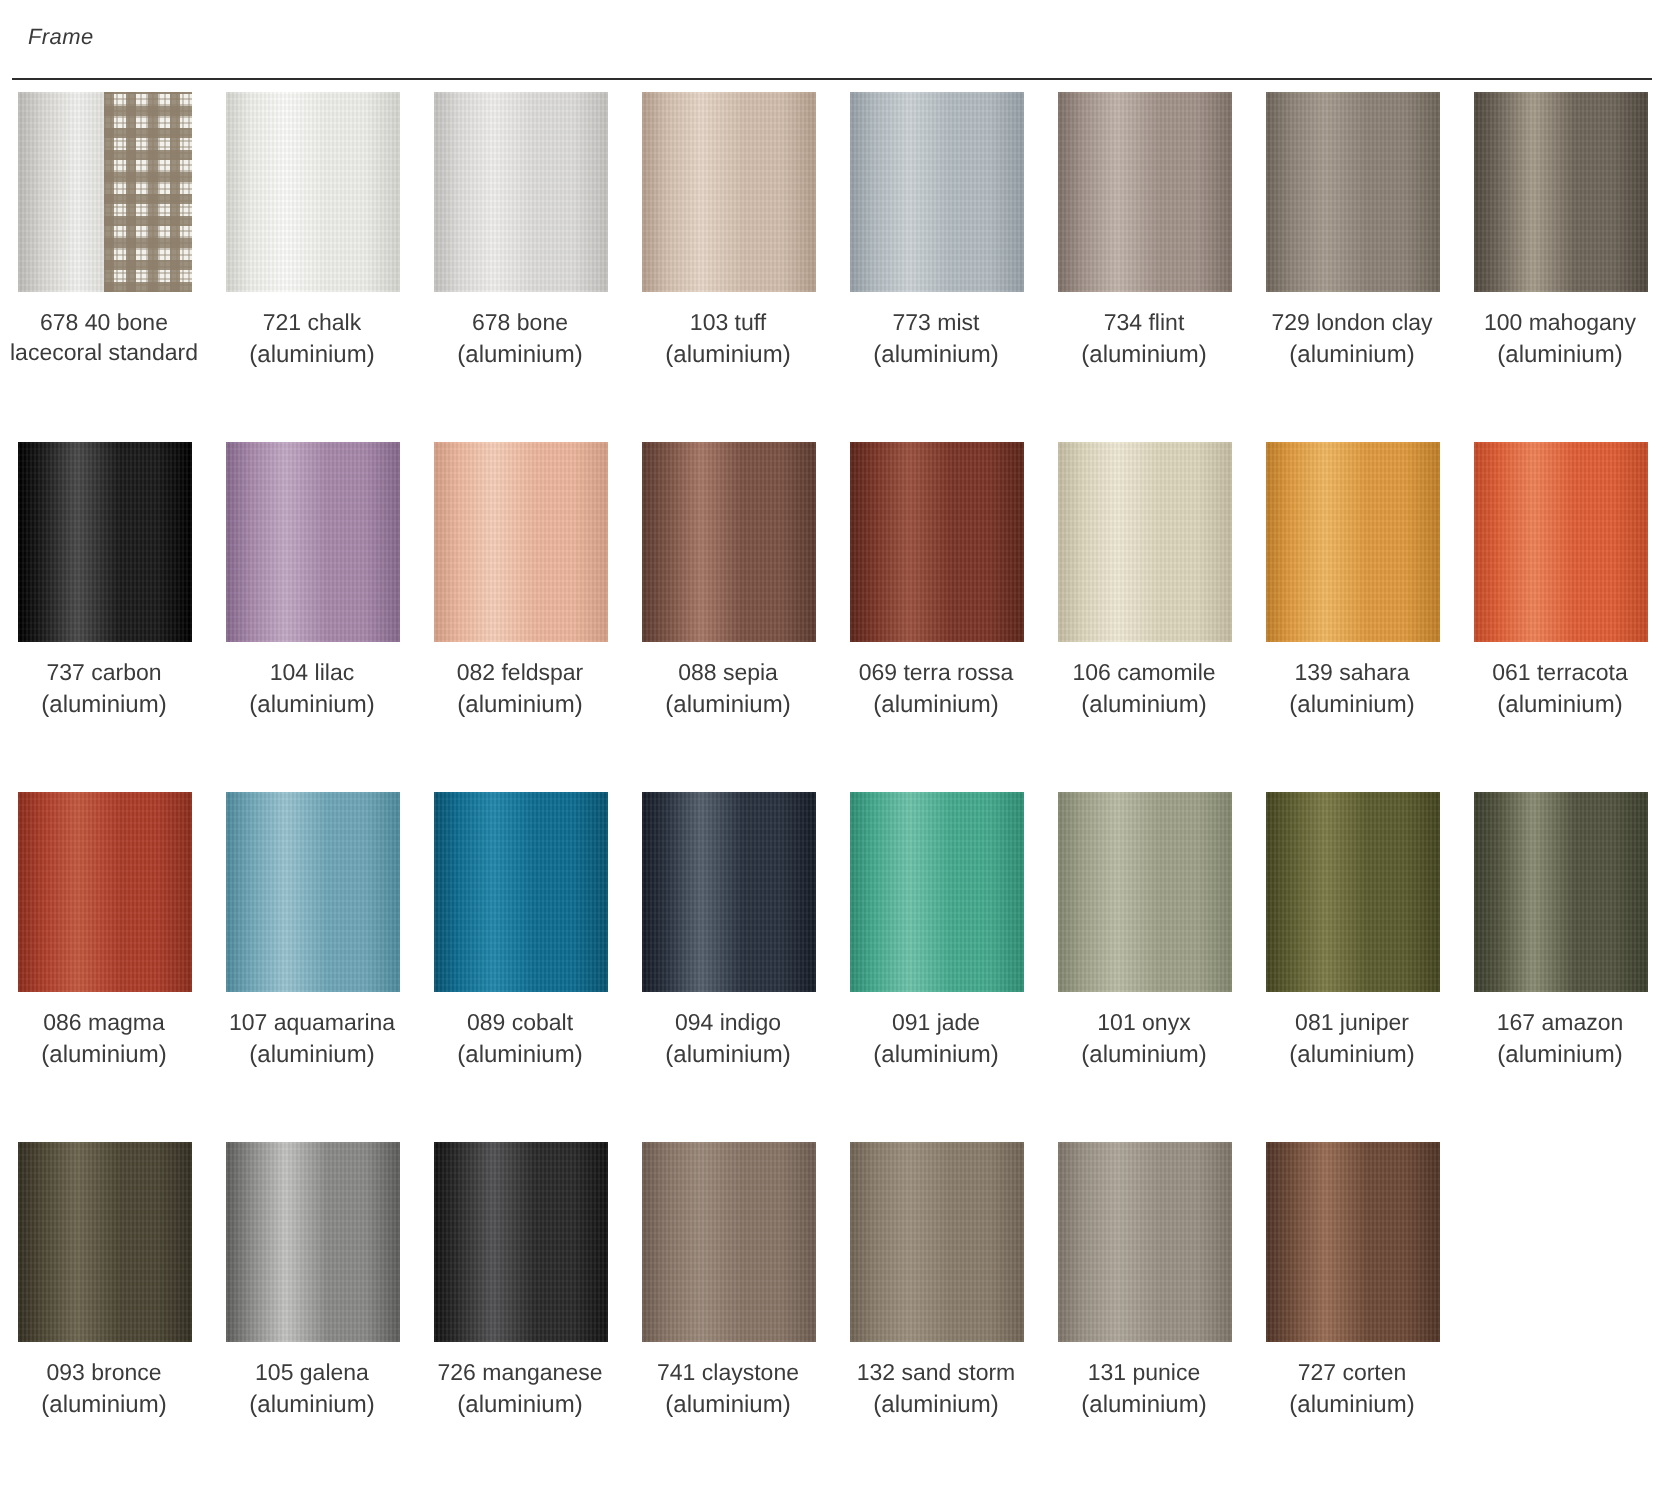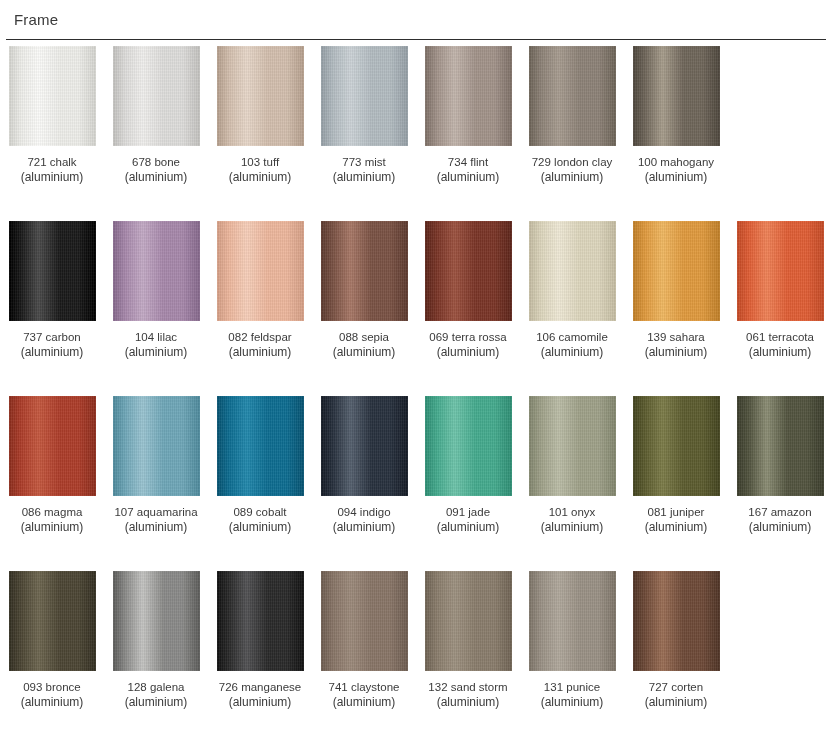--- a/index.html
+++ b/index.html
@@ -14,24 +14,25 @@
     font-family: "Liberation Sans", "DejaVu Sans", sans-serif;
     color: #333333;
     overflow: hidden;
   }
 
   
   .header {
     padding: 12px 0 6px 14px;
   }
   .header-title {
-    font-size: 15px;
+    font-size: 11px;
     line-height: 15px;
     color: #3a3a3a;
     letter-spacing: 0.2px;
+    font-style: italic;
   }
   .header-rule {
     margin: 6px 6px 0 6px;
     height: 1px;
     background: #2e2e2e;
   }
 
   
   .swatch-grid {
     padding: 0;
@@ -129,20 +130,28 @@
 
 <div class="header">
   <div class="header-title">Frame</div>
 </div>
 <div class="header-rule"></div>
 
 <div class="swatch-grid" id="swatch-grid">
     <div class="swatch-row">
       <div class="swatch-cell">
         <div class="swatch-chip">
+          <div class="chip-body" style="background: linear-gradient(90deg, rgb(189, 188, 184) 0%, rgb(217, 216, 212) 14%, rgb(242, 242, 240) 34%, rgb(217, 216, 212) 58%, rgb(217, 216, 212) 80%, rgb(189, 188, 184) 100%);"></div>
+          <div class="chip-grain"></div>
+          <div class="chip-lace"></div>
+        </div>
+        <div class="swatch-label"><span>678 40 bone lacecoral standard</span></div>
+      </div>
+      <div class="swatch-cell">
+        <div class="swatch-chip">
           <div class="chip-body" style="background: linear-gradient(90deg, rgb(213, 213, 208) 0%, rgb(238, 238, 234) 14%, rgb(251, 251, 249) 34%, rgb(238, 238, 234) 58%, rgb(238, 238, 234) 80%, rgb(213, 213, 208) 100%);"></div>
           <div class="chip-grain"></div>
         </div>
         <div class="swatch-label"><span>721 chalk</span><span class="swatch-sub">(aluminium)</span></div>
       </div>
       <div class="swatch-cell">
         <div class="swatch-chip">
           <div class="chip-body" style="background: linear-gradient(90deg, rgb(195, 194, 191) 0%, rgb(222, 221, 219) 14%, rgb(240, 239, 237) 34%, rgb(222, 221, 219) 58%, rgb(222, 221, 219) 80%, rgb(195, 194, 191) 100%);"></div>
           <div class="chip-grain"></div>
         </div>
@@ -306,21 +315,21 @@
           <div class="chip-body" style="background: linear-gradient(90deg, rgb(51, 47, 34) 0%, rgb(76, 70, 52) 14%, rgb(109, 102, 80) 34%, rgb(76, 70, 52) 58%, rgb(76, 70, 52) 80%, rgb(51, 47, 34) 100%);"></div>
           <div class="chip-grain"></div>
         </div>
         <div class="swatch-label"><span>093 bronce</span><span class="swatch-sub">(aluminium)</span></div>
       </div>
       <div class="swatch-cell">
         <div class="swatch-chip">
           <div class="chip-body" style="background: linear-gradient(90deg, rgb(92, 92, 90) 0%, rgb(138, 138, 136) 14%, rgb(196, 196, 194) 34%, rgb(138, 138, 136) 58%, rgb(138, 138, 136) 80%, rgb(92, 92, 90) 100%);"></div>
           <div class="chip-grain"></div>
         </div>
-        <div class="swatch-label"><span>128 galena</span><span class="swatch-sub">(aluminium)</span></div>
+        <div class="swatch-label"><span>105 galena</span><span class="swatch-sub">(aluminium)</span></div>
       </div>
       <div class="swatch-cell">
         <div class="swatch-chip">
           <div class="chip-body" style="background: linear-gradient(90deg, rgb(18, 18, 18) 0%, rgb(42, 42, 42) 14%, rgb(82, 82, 84) 34%, rgb(42, 42, 42) 58%, rgb(42, 42, 42) 80%, rgb(18, 18, 18) 100%);"></div>
           <div class="chip-grain"></div>
         </div>
         <div class="swatch-label"><span>726 manganese</span><span class="swatch-sub">(aluminium)</span></div>
       </div>
       <div class="swatch-cell">
         <div class="swatch-chip">

